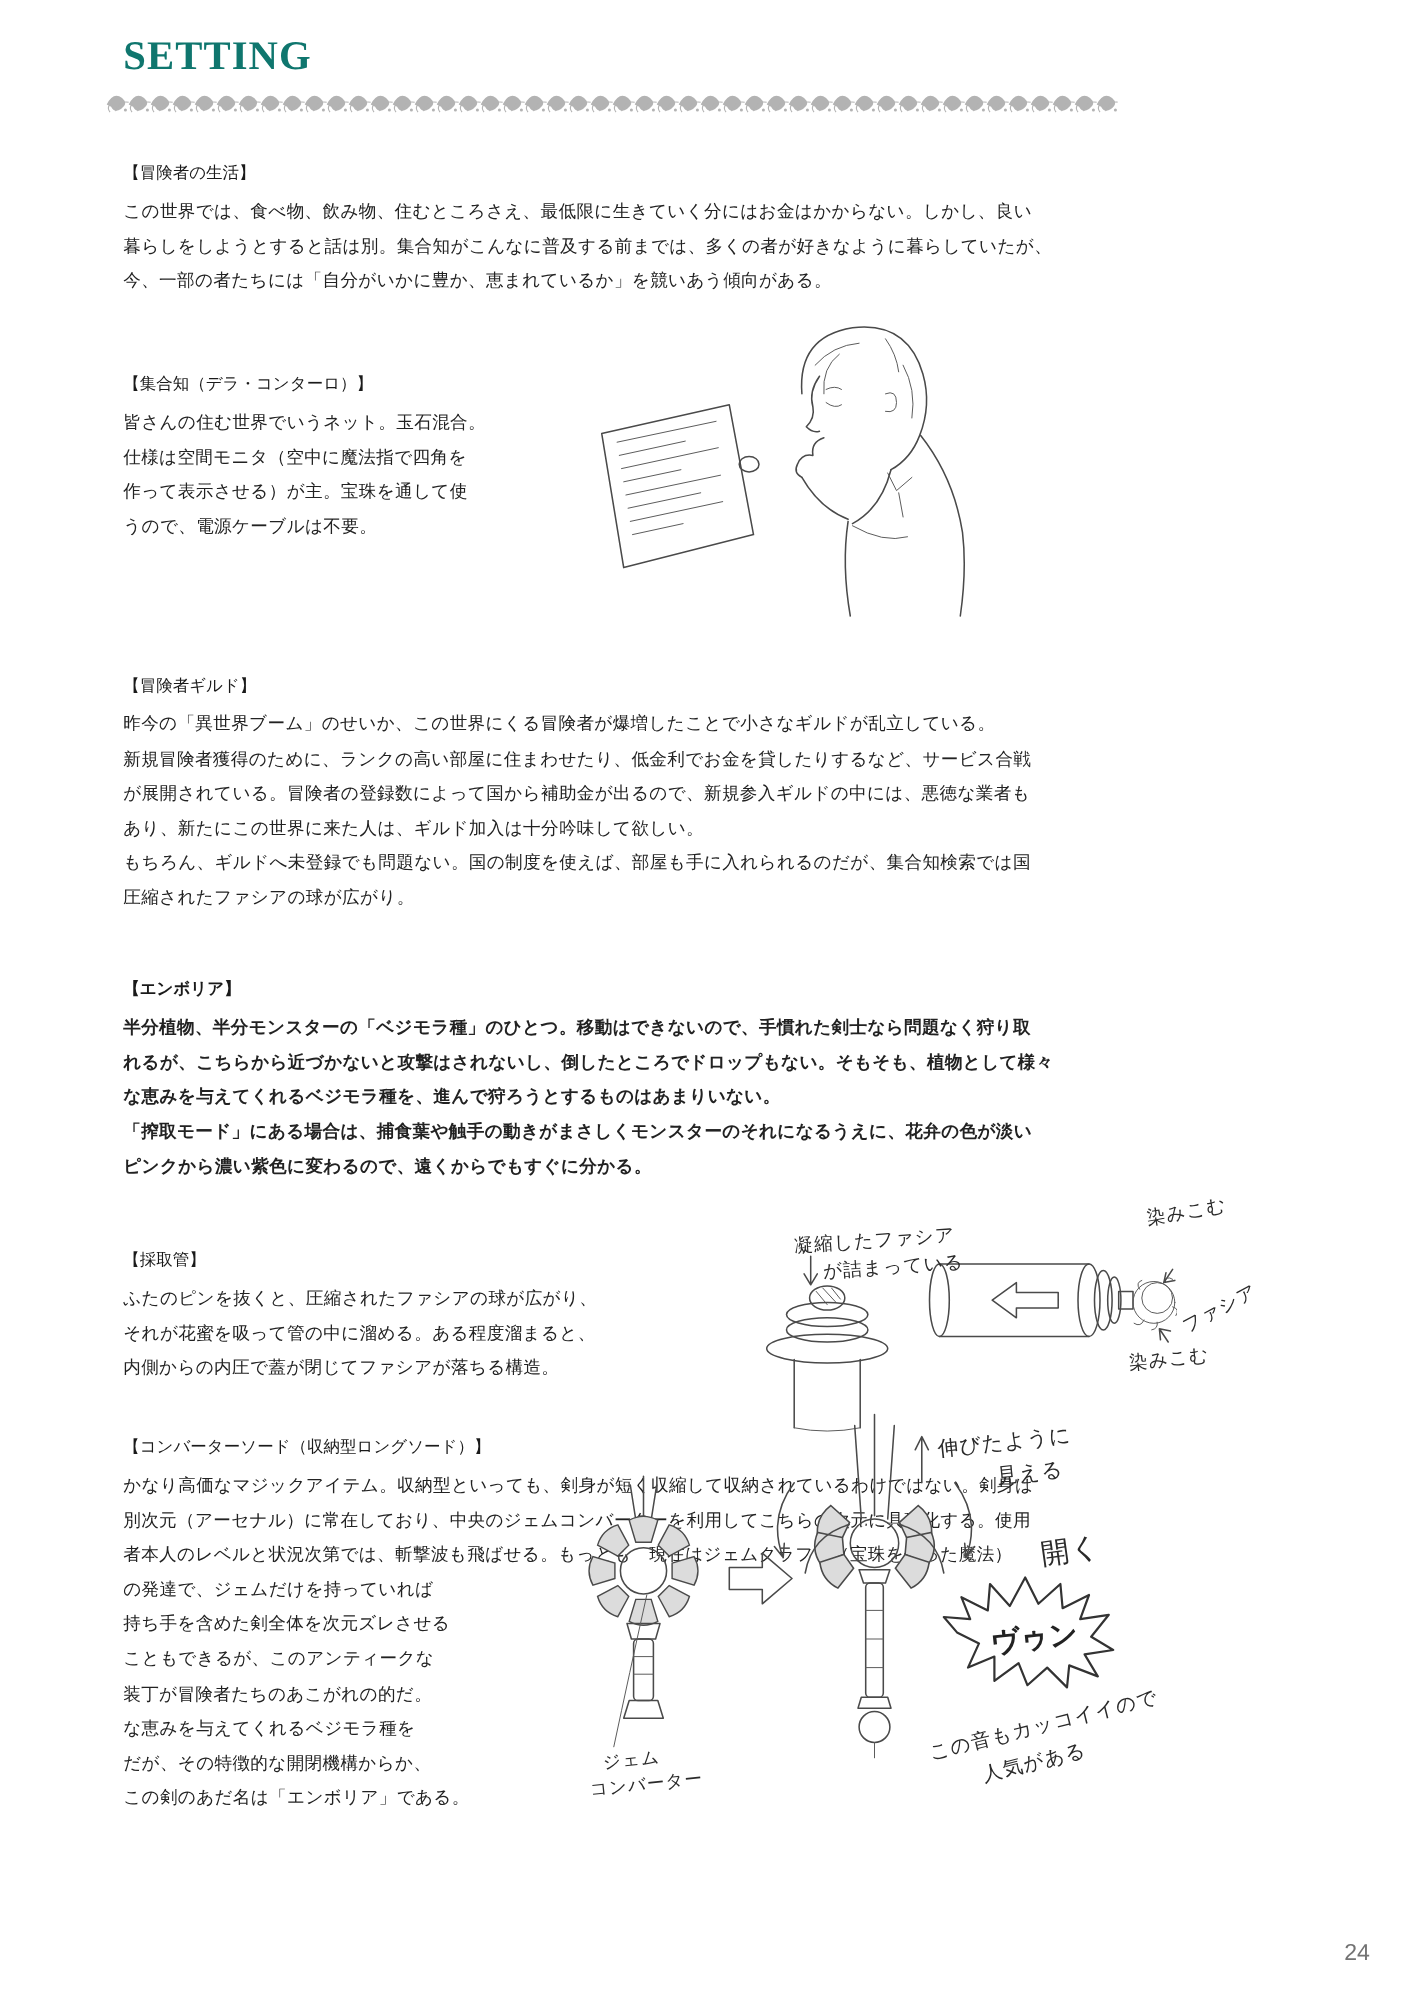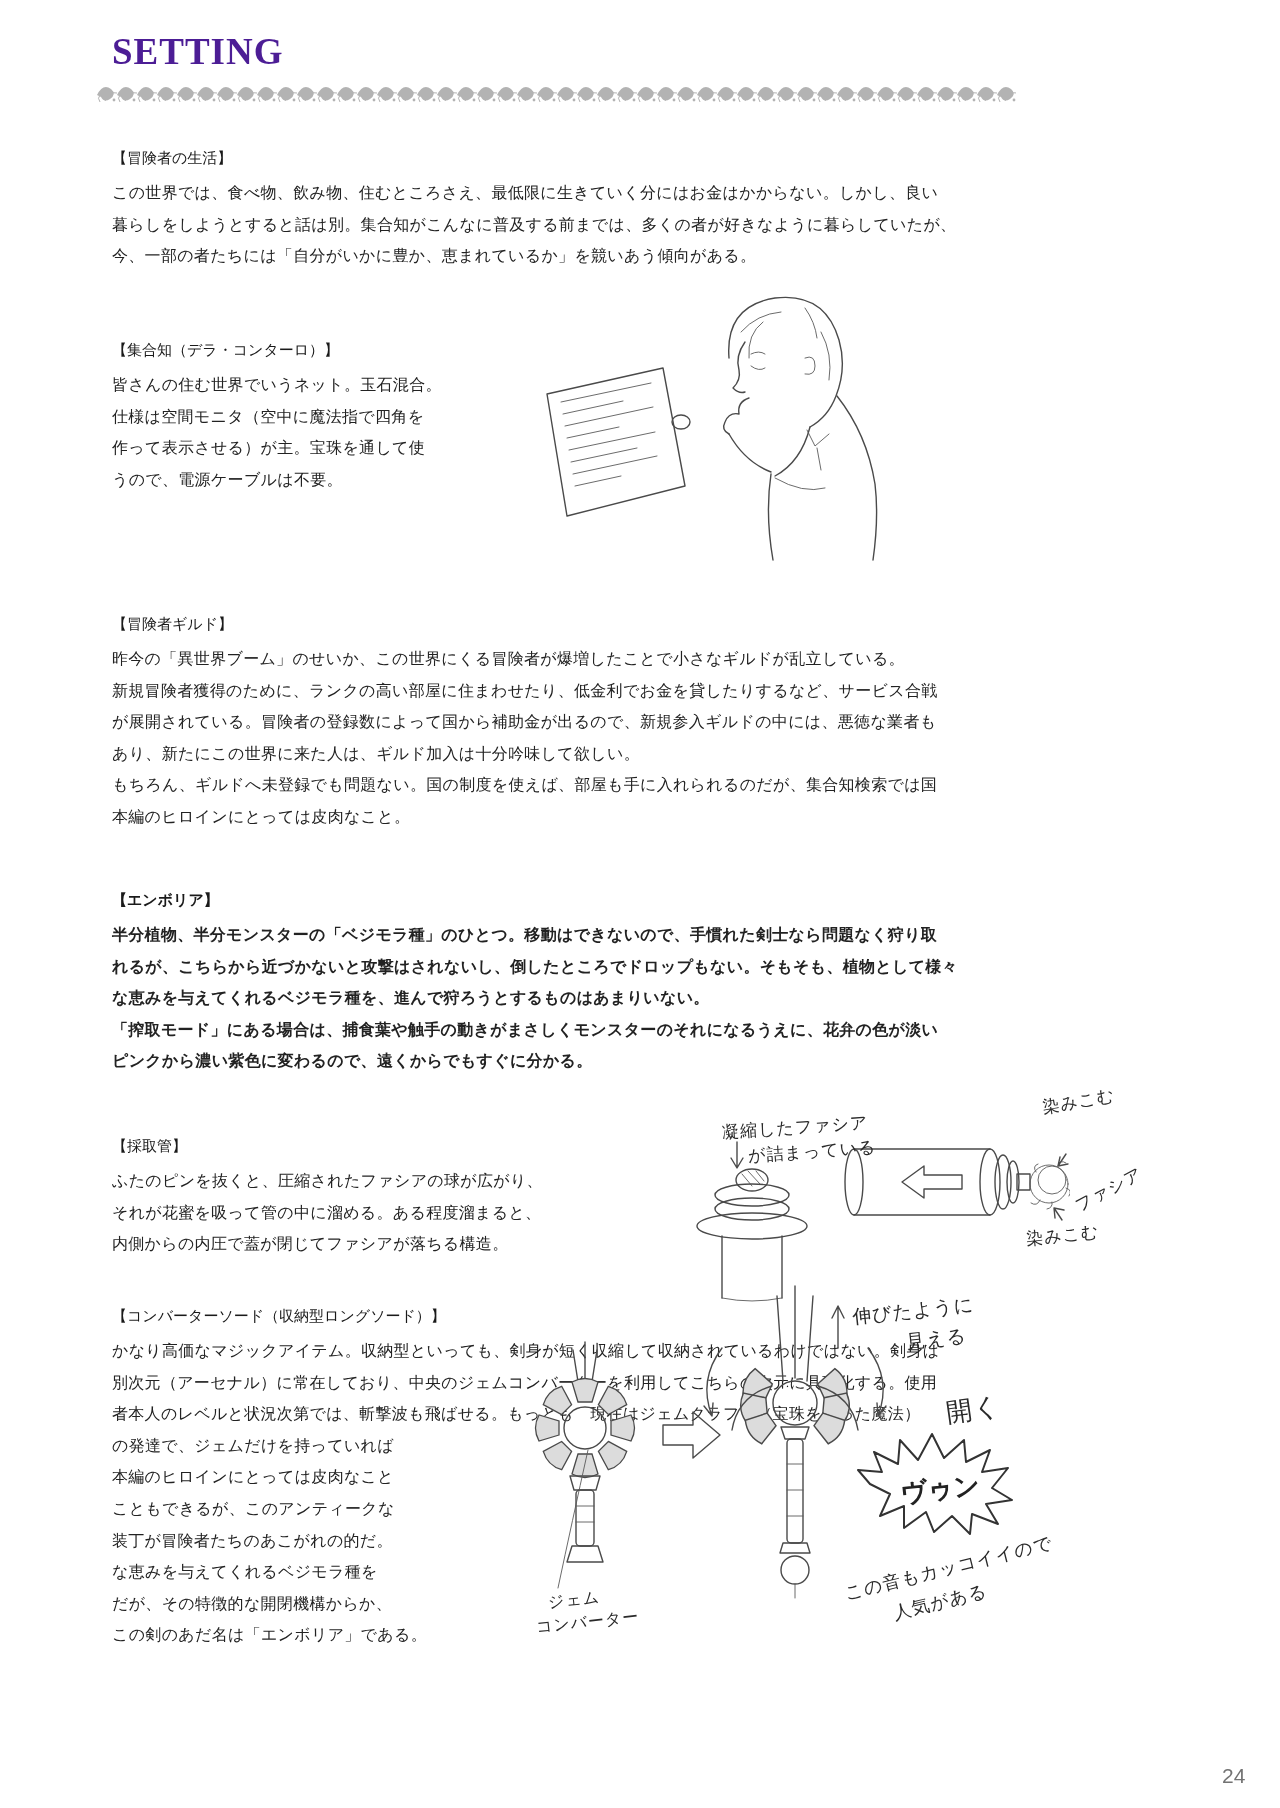--- a/index.html
+++ b/index.html
@@ -4,21 +4,21 @@
 <style>
   html,body{margin:0;padding:0;}
   body{
     width:1280px;height:1808px;position:relative;background:#ffffff;
     font-family:"Liberation Sans","DejaVu Sans",sans-serif;color:#1f1f1f;
     overflow:hidden;
   }
   .abs{position:absolute;}
   .page-title{
     font-family:"Liberation Serif","DejaVu Serif",serif;
-    font-weight:700;font-size:37px;letter-spacing:1px;color:#4c1d95;
+    font-weight:700;font-size:37px;letter-spacing:1px;color:#0f766e;
   }
   .section{position:absolute;}
   .sec-heading{font-size:15px;line-height:31px;margin-bottom:4px;white-space:nowrap;color:#1a1a1a;}
   .body-line{font-size:16px;line-height:31.6px;letter-spacing:.3px;white-space:nowrap;color:#222;}
   .hand{
     position:absolute;font-size:17px;color:#2a2a2a;white-space:nowrap;
     letter-spacing:1px;
   }
   .pagenum{font-size:21px;color:#737373;}
   svg{display:block;}
@@ -142,21 +142,21 @@
   <path class="sketch-thin" d="M312,186 l4,22"></path>
 </svg>
 
 <div class="section" style="left:112px;top:608px;">
   <div class="sec-heading">【冒険者ギルド】</div>
   <div class="body-line">昨今の「異世界ブーム」のせいか、この世界にくる冒険者が爆増したことで小さなギルドが乱立している。</div>
   <div class="body-line">新規冒険者獲得のために、ランクの高い部屋に住まわせたり、低金利でお金を貸したりするなど、サービス合戦</div>
   <div class="body-line">が展開されている。冒険者の登録数によって国から補助金が出るので、新規参入ギルドの中には、悪徳な業者も</div>
   <div class="body-line">あり、新たにこの世界に来た人は、ギルド加入は十分吟味して欲しい。</div>
   <div class="body-line">もちろん、ギルドへ未登録でも問題ない。国の制度を使えば、部屋も手に入れられるのだが、集合知検索では国</div>
-  <div class="body-line">本編のヒロインにとっては皮肉なこと。</div>
+  <div class="body-line">圧縮されたファシアの球が広がり。</div>
 </div>
 
 <div class="section" style="left:112px;top:884px;font-weight:bold;">
   <div class="sec-heading">【エンボリア】</div>
   <div class="body-line">半分植物、半分モンスターの「ベジモラ種」のひとつ。移動はできないので、手慣れた剣士なら問題なく狩り取</div>
   <div class="body-line">れるが、こちらから近づかないと攻撃はされないし、倒したところでドロップもない。そもそも、植物として様々</div>
   <div class="body-line">な恵みを与えてくれるベジモラ種を、進んで狩ろうとするものはあまりいない。</div>
   <div class="body-line">「搾取モード」にある場合は、捕食葉や触手の動きがまさしくモンスターのそれになるうえに、花弁の色が淡い</div>
   <div class="body-line">ピンクから濃い紫色に変わるので、遠くからでもすぐに分かる。</div>
 </div>
@@ -204,21 +204,21 @@
 <div class="hand" style="left:1042px;top:1090px;transform:rotate(-10deg);">染みこむ</div>
 <div class="hand" style="left:1072px;top:1178px;transform:rotate(-28deg);">ファシア</div>
 <div class="hand" style="left:1026px;top:1224px;transform:rotate(-6deg);">染みこむ</div>
 
 <div class="section" style="left:112px;top:1300px;">
   <div class="sec-heading">【コンバーターソード（収納型ロングソード）】</div>
   <div class="body-line">かなり高価なマジックアイテム。収納型といっても、剣身が短く収縮して収納されているわけではない。剣身は</div>
   <div class="body-line">別次元（アーセナル）に常在しており、中央のジェムコンバーターを利用してこちらの次元に具現化する。使用</div>
   <div class="body-line">者本人のレベルと状況次第では、斬撃波も飛ばせる。もっとも、現在はジェムクラフト（宝珠を使った魔法）</div>
   <div class="body-line">の発達で、ジェムだけを持っていれば</div>
-  <div class="body-line">本編のヒロインにとっては皮肉なこと</div>
+  <div class="body-line">持ち手を含めた剣全体を次元ズレさせる</div>
   <div class="body-line">こともできるが、このアンティークな</div>
   <div class="body-line">装丁が冒険者たちのあこがれの的だ。</div>
   <div class="body-line">な恵みを与えてくれるベジモラ種を</div>
   <div class="body-line">だが、その特徴的な開閉機構からか、</div>
   <div class="body-line">この剣のあだ名は「エンボリア」である。</div>
 </div>
 
 <svg class="abs" style="left:470px;top:1278px;" width="450" height="370" viewBox="0 0 450 370">
   <defs>
     <path id="petal" class="petalfill" d="M-7,-26 L-13,-46 Q0,-53 13,-46 L7,-26 Z"></path>

